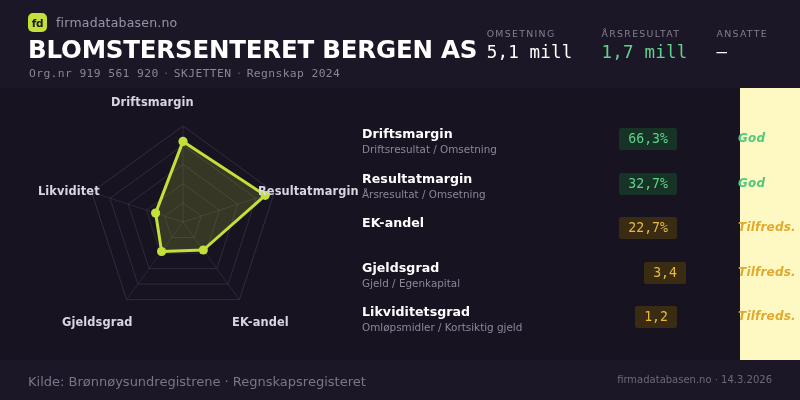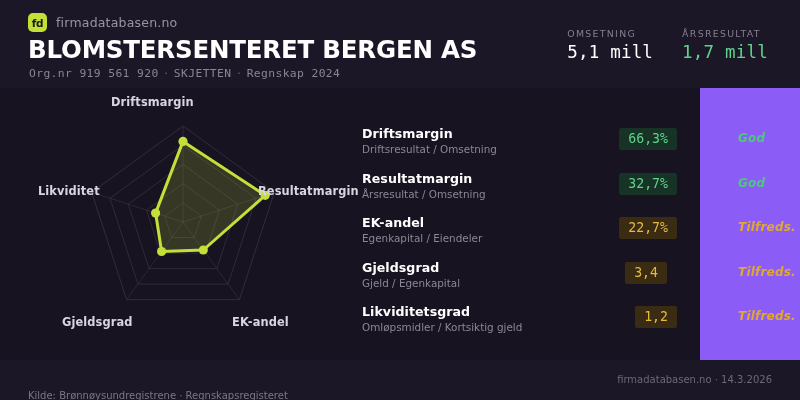--- a/index.html
+++ b/index.html
@@ -3,21 +3,21 @@
 <meta charset="utf-8">
 <style>
   html,body{margin:0;padding:0;}
   body{
     width:800px;height:400px;overflow:hidden;
     background:#181320;
     font-family:"DejaVu Sans","Liberation Sans",sans-serif;
     color:#ffffff;
     position:relative;
   }
-  .page{position:absolute;inset:0;background:#8b5cf6;}
+  .page{position:absolute;inset:0;background:#fef9c3;}
 
   
   .header{position:absolute;left:0;top:0;width:800px;height:88px;background:#1c1726;}
   .brand{position:absolute;left:28px;top:13px;display:flex;align-items:center;gap:9px;}
   .logo-mark{
     width:19px;height:19px;border-radius:5px;background:#c3e03a;
     display:flex;align-items:center;justify-content:center;
     font-size:10.5px;font-weight:bold;color:#1b1a0c;
     font-family:"DejaVu Sans","Liberation Sans",sans-serif;letter-spacing:-0.4px;
   }
@@ -43,21 +43,21 @@
     margin-bottom:5px;
   }
   .kpi-value{
     font-family:"DejaVu Sans Mono","Liberation Mono",monospace;
     font-size:17.5px;color:#ffffff;letter-spacing:0.2px;line-height:1;
   }
   .kpi-value.green{color:#5fd38d;}
   .kpi-value.dash{color:#ffffff;}
 
   
-  .body-area{position:absolute;left:0;top:88px;width:700px;height:272px;background:#181320;}
+  .body-area{position:absolute;left:0;top:88px;width:700px;height:272px;background:#181320;padding-left:40px;}
 
   
   .radar-wrap{position:absolute;left:0;top:0;width:360px;height:272px;}
   .radar-svg{position:absolute;left:0;top:0;}
   .axis-label{
     position:absolute;font-size:11.4px;font-weight:bold;color:#d9d5e0;
     white-space:nowrap;letter-spacing:0.1px;
   }
 
   
@@ -81,21 +81,21 @@
   .m-badge.ok{background:#3a2c12;color:#e9b93f;}
   .m-rating{
     position:absolute;left:376px;top:5px;
     font-size:12px;font-weight:bold;white-space:nowrap;letter-spacing:0.2px;font-style:italic;
   }
   .m-rating.good{color:#4fc77f;}
   .m-rating.ok{color:#e0a92e;}
 
   
   .footer{position:absolute;left:0;top:360px;width:800px;height:40px;background:#1c1726;}
-  .footer-left{position:absolute;left:28px;top:30px;font-size:10px;color:#7c7589;white-space:nowrap;}
+  .footer-left{position:absolute;left:28px;top:14px;font-size:13px;color:#7c7589;white-space:nowrap;}
   .footer-right{position:absolute;right:28px;top:14px;font-size:10px;color:#6e677b;white-space:nowrap;}
 </style>
 </head>
 <body>
 
 <div class="page">
 
   <div class="header">
     <div class="brand">
       <div class="logo-mark">fd</div>
@@ -109,20 +109,24 @@
     </div>
 
     <div class="kpis">
       <div class="kpi">
         <div class="kpi-label">OMSETNING</div>
         <div class="kpi-value">5,1 mill</div>
       </div>
       <div class="kpi">
         <div class="kpi-label">ÅRSRESULTAT</div>
         <div class="kpi-value green">1,7 mill</div>
+      </div>
+      <div class="kpi">
+        <div class="kpi-label">ANSATTE</div>
+        <div class="kpi-value dash">–</div>
       </div>
     </div>
   </div>
 
   <div class="body-area">
 
     <div class="radar-wrap">
       <svg class="radar-svg" width="360" height="272" viewBox="0 0 360 272">
         <g id="radar-grid" stroke="#342c42" fill="none" stroke-width="1">
             <polygon points="183.0,114.8 201.3,128.1 194.3,149.5 171.7,149.5 164.7,128.1" fill="none" stroke="#3a3248" stroke-width="1" opacity="0.6000000000000001"></polygon>
@@ -166,29 +170,28 @@
 
       <div class="metric-row">
         <div class="m-name">Resultatmargin</div>
         <div class="m-formula">Årsresultat / Omsetning</div>
         <div class="m-badge good" style="right:115px;">32,7%</div>
         <div class="m-rating good">God</div>
       </div>
 
       <div class="metric-row">
         <div class="m-name">EK-andel</div>
-        <div class="m-formula">Egenkapital / Eiendeler</div>
         <div class="m-badge ok" style="right:115px;">22,7%</div>
         <div class="m-rating ok">Tilfreds.</div>
       </div>
 
       <div class="metric-row">
         <div class="m-name">Gjeldsgrad</div>
         <div class="m-formula">Gjeld / Egenkapital</div>
-        <div class="m-badge ok" style="right:125px;">3,4</div>
+        <div class="m-badge ok" style="right:106px;">3,4</div>
         <div class="m-rating ok">Tilfreds.</div>
       </div>
 
       <div class="metric-row">
         <div class="m-name">Likviditetsgrad</div>
         <div class="m-formula">Omløpsmidler / Kortsiktig gjeld</div>
         <div class="m-badge ok" style="right:115px;">1,2</div>
         <div class="m-rating ok">Tilfreds.</div>
       </div>
 

